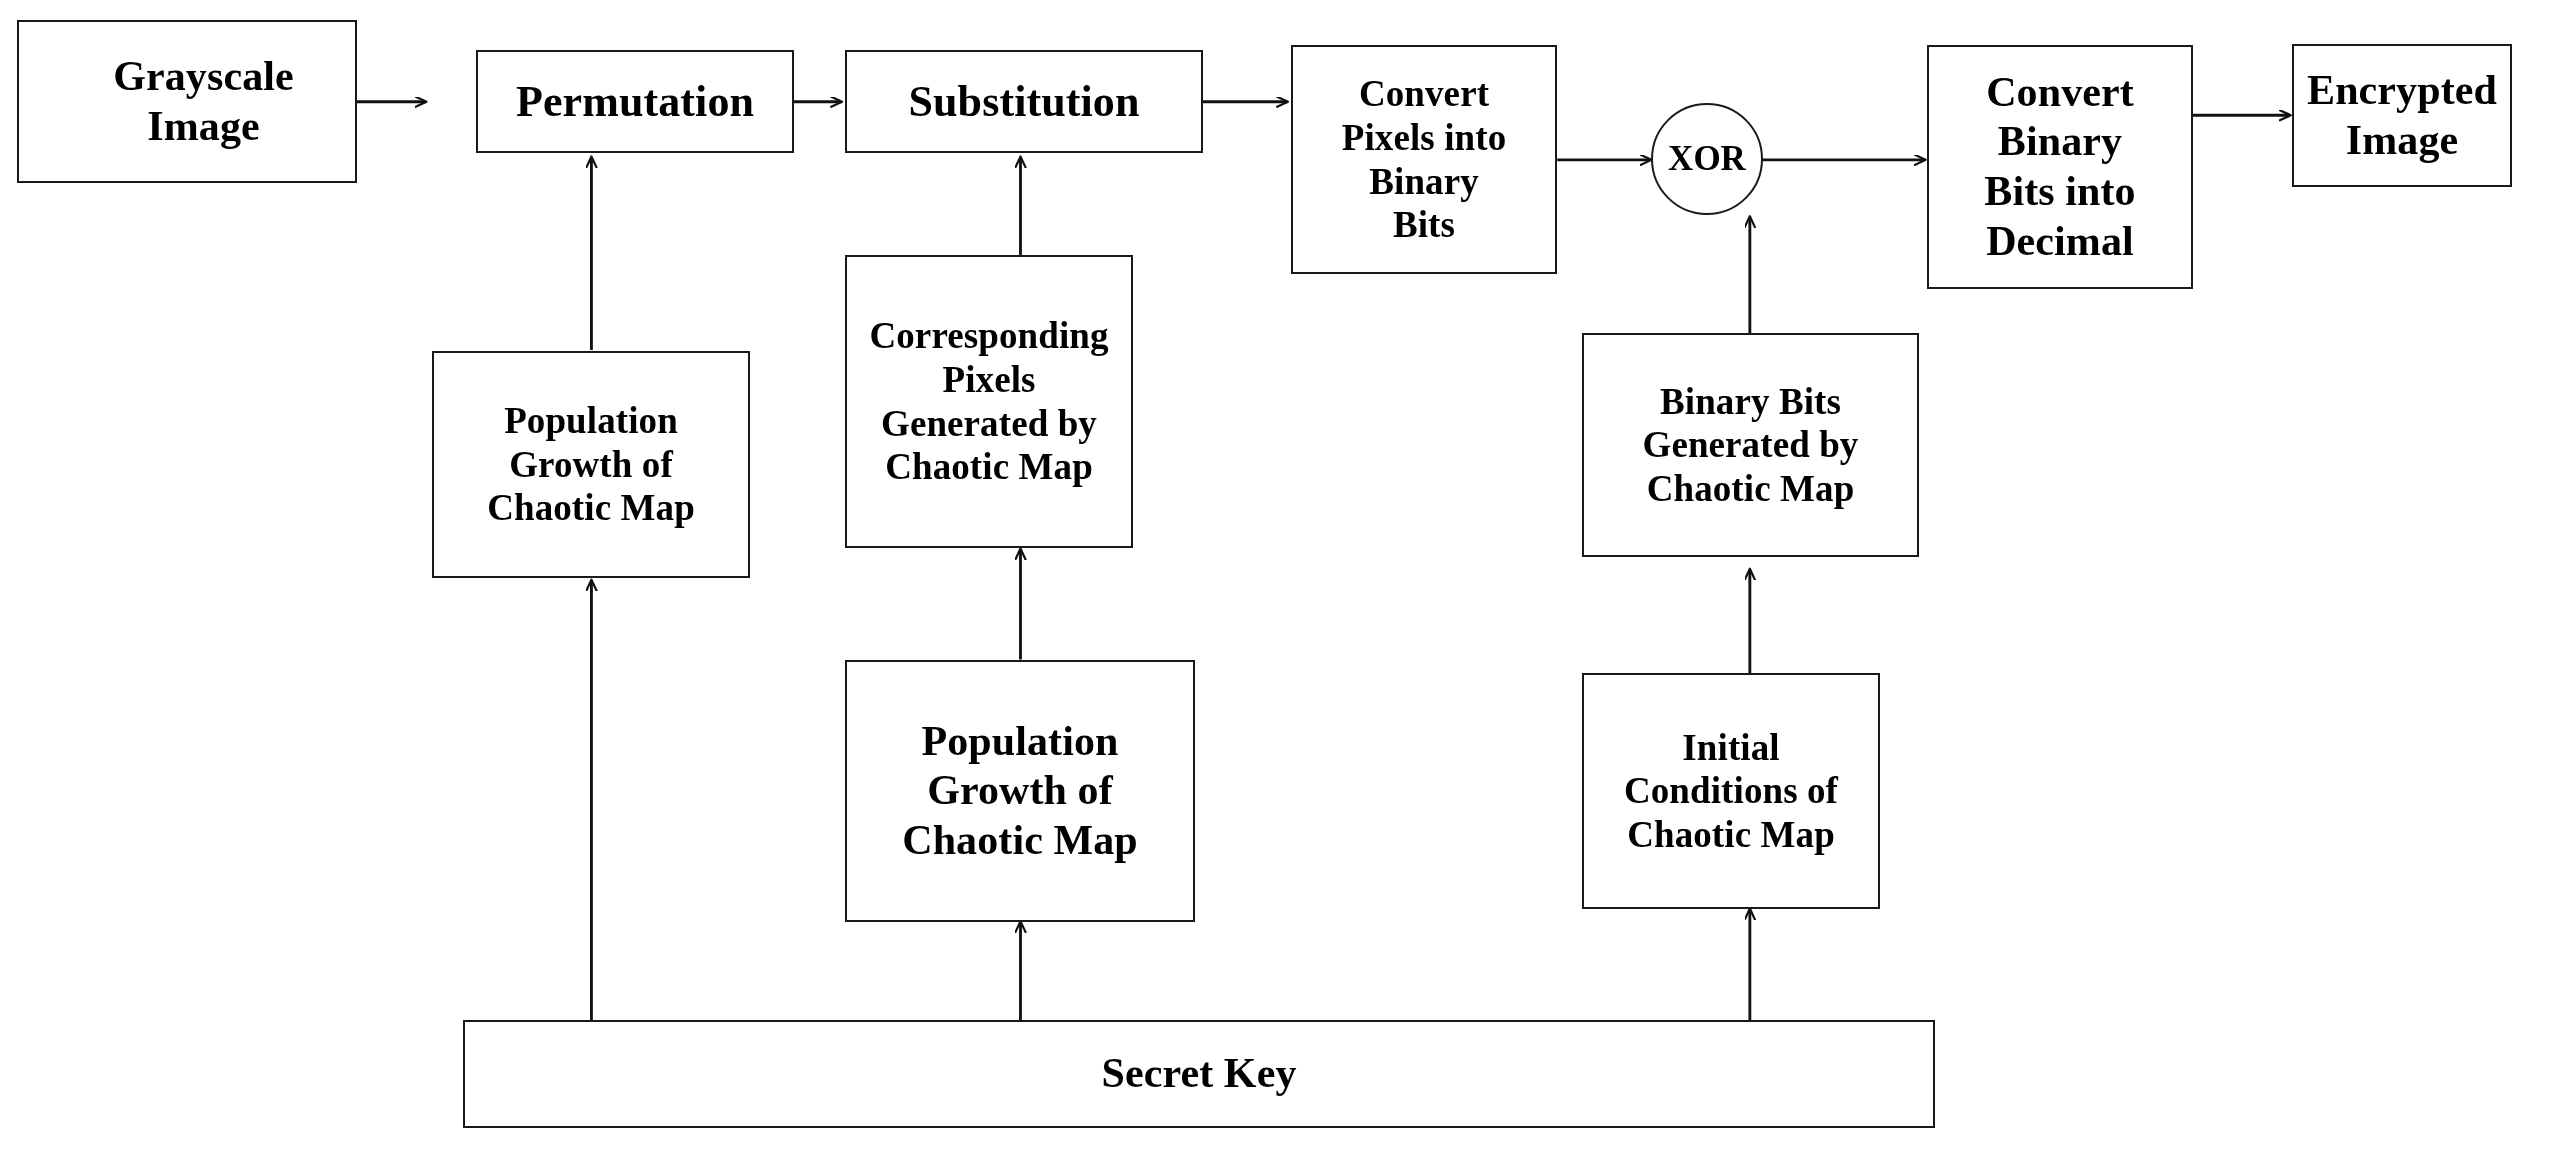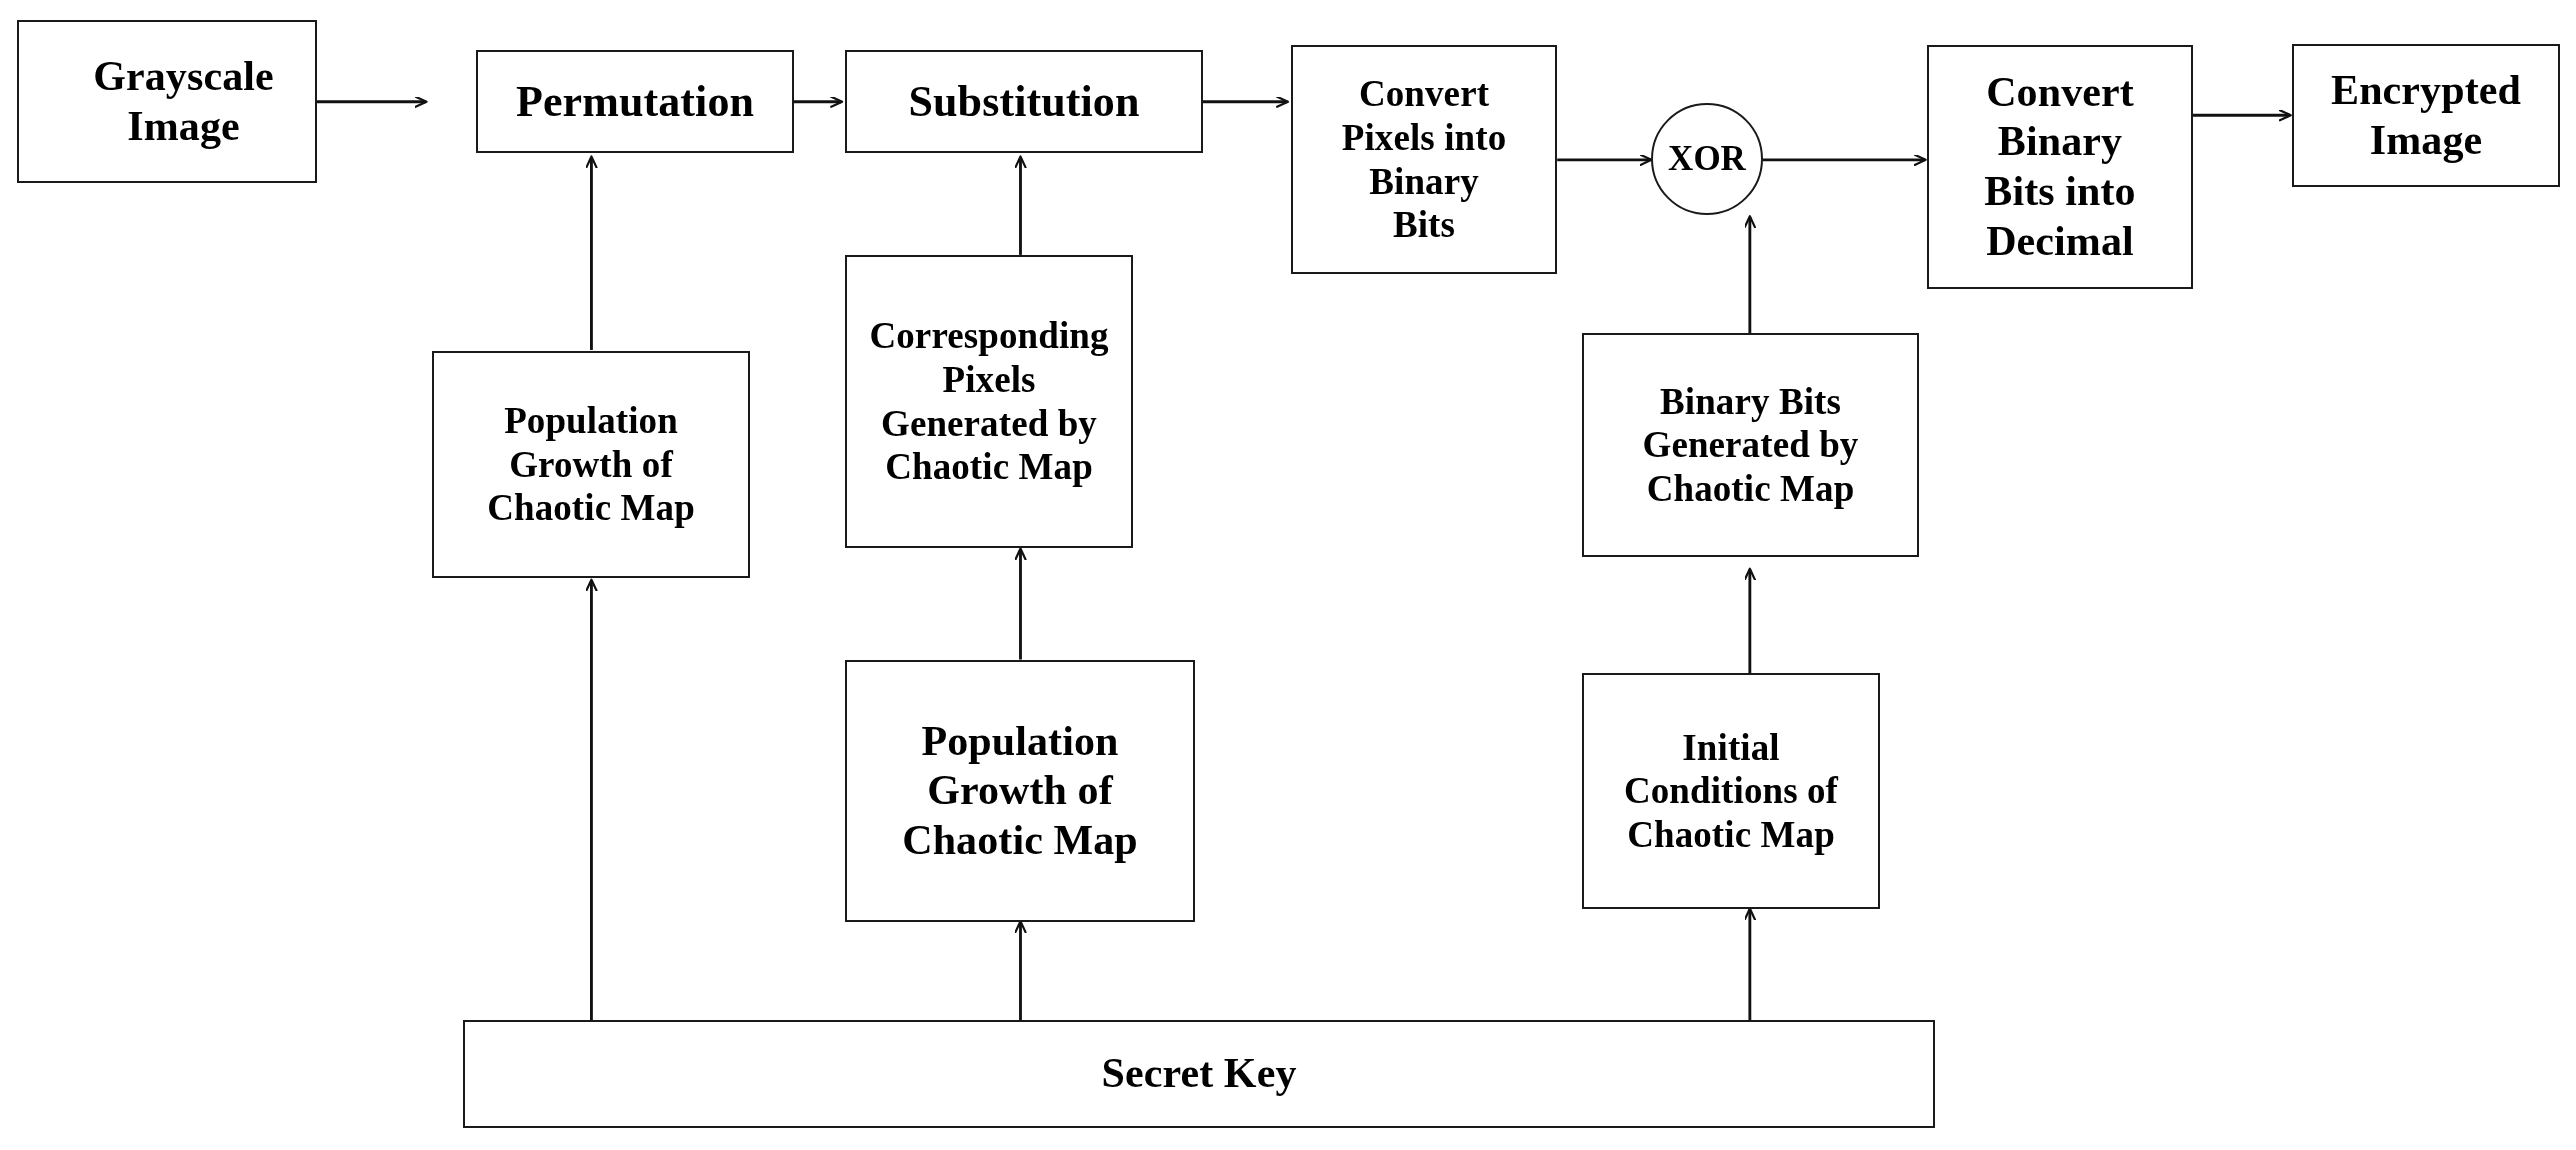--- a/index.html
+++ b/index.html
@@ -88,21 +88,21 @@
 
       <line x1="1213" y1="784" x2="1213" y2="653" marker-end="url(#arrowhead)"></line>
       <line x1="2080" y1="800" x2="2080" y2="677" marker-end="url(#arrowhead)"></line>
 
       <line x1="703" y1="1213" x2="703" y2="690" marker-end="url(#arrowhead)"></line>
       <line x1="1213" y1="1213" x2="1213" y2="1096" marker-end="url(#arrowhead)"></line>
       <line x1="2080" y1="1213" x2="2080" y2="1081" marker-end="url(#arrowhead)"></line>
     </g>
   </svg>
 
-  <div class="node-box fs-50" style="left:17px; top:20px; width:300px; height:163px;padding-left:38px;">
+  <div class="node-box fs-50" style="left:17px; top:20px; width:340px; height:163px;padding-left:38px;">
     <span class="node-label">Grayscale
 Image</span>
   </div>
 
   <div class="node-box fs-52" style="left:432px; top:50px; width:318px; height:103px;margin-left:44px;">
     <span class="node-label">Permutation</span>
   </div>
 
   <div class="node-box fs-52" style="left:845px; top:50px; width:358px; height:103px;">
     <span class="node-label">Substitution</span>
@@ -119,21 +119,21 @@
     <span class="node-label">XOR</span>
   </div>
 
   <div class="node-box fs-50" style="left:1927px; top:45px; width:266px; height:244px;">
     <span class="node-label">Convert
 Binary
 Bits into
 Decimal</span>
   </div>
 
-  <div class="node-box fs-50" style="left:2292px; top:44px; width:268px; height:143px;">
+  <div class="node-box fs-50" style="left:2292px; top:44px; width:220px; height:143px;">
     <span class="node-label">Encrypted
 Image</span>
   </div>
 
   <div class="node-box fs-44" style="left:432px; top:351px; width:318px; height:227px;">
     <span class="node-label">Population
 Growth of
 Chaotic Map</span>
   </div>
 

